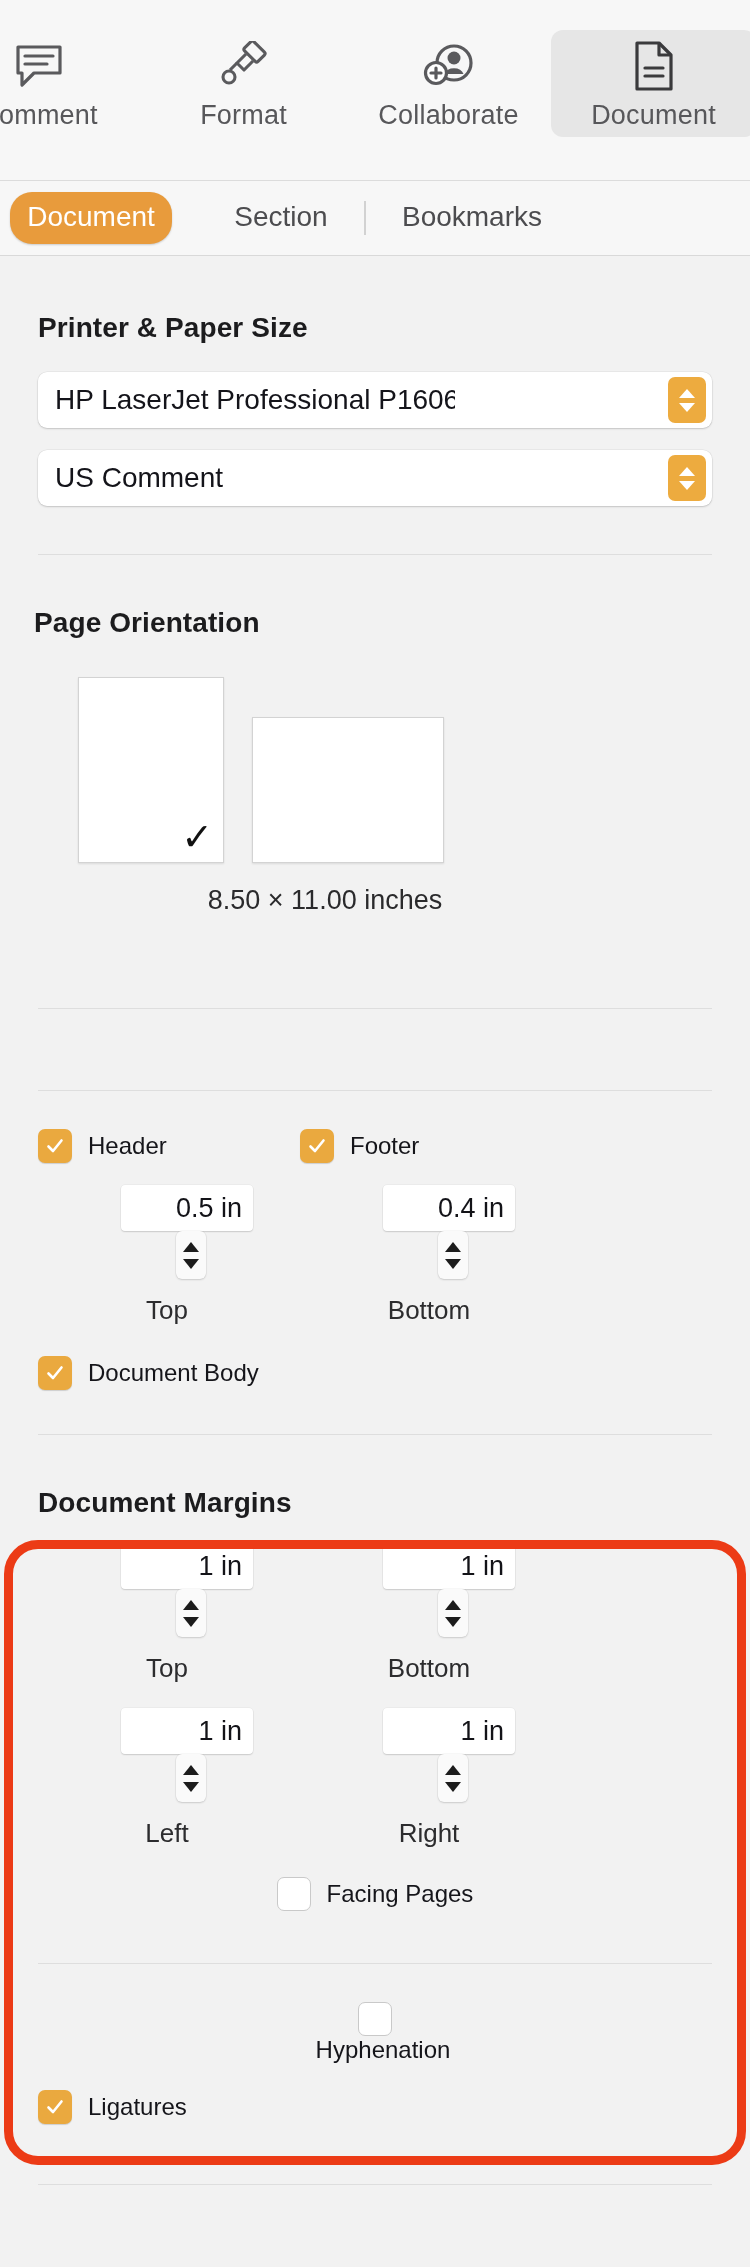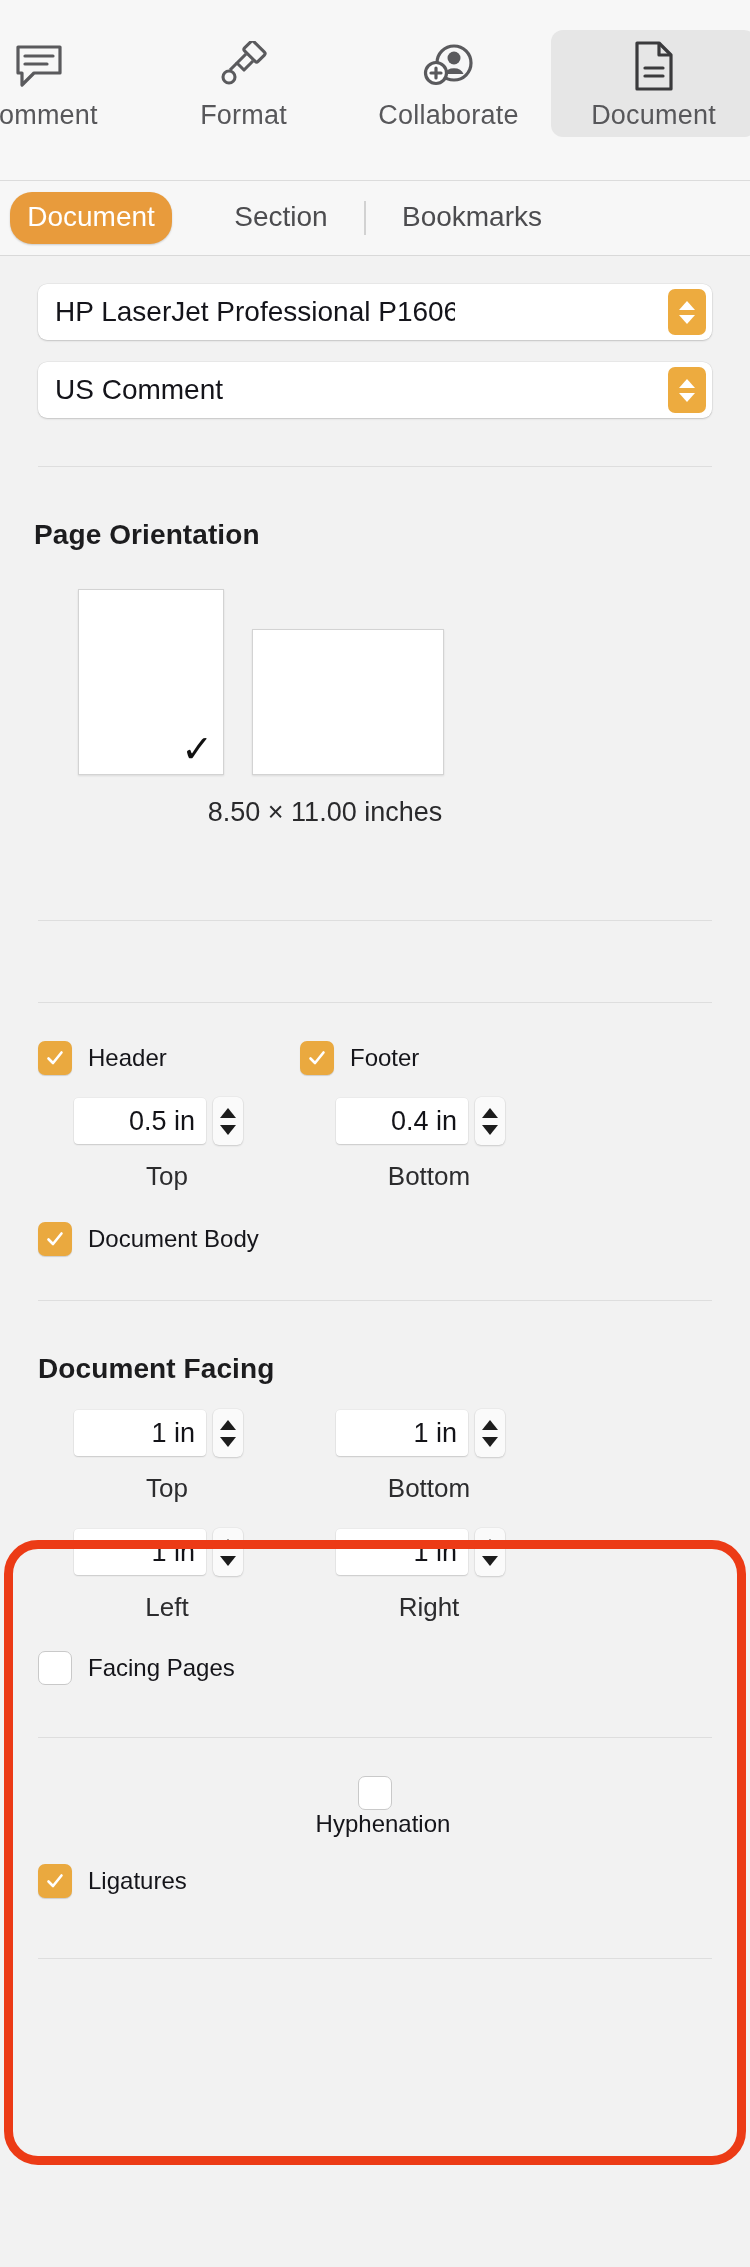--- a/index.html
+++ b/index.html
@@ -209,20 +209,21 @@
     font-size: 24px;
     color: #15151a;
     margin-left: 16px;
     white-space: nowrap;
   }
 
   
   .field-wrap {
     display: flex;
     align-items: center;
+    flex-direction: column;
   }
   .field {
     width: 132px;
     height: 46px;
     background: #ffffff;
     border-radius: 4px;
     box-shadow: 0 1px 1.5px rgba(0,0,0,0.14), 0 0 0 0.5px rgba(0,0,0,0.06);
     display: flex;
     align-items: center;
     justify-content: flex-end;
@@ -332,20 +333,21 @@
 <div class="segbar">
   <div class="seg on" style="margin-left:10px;width:162px;">Document</div>
   <div class="seg" style="margin-left:26px;width:166px;">Section</div>
   <div class="seg-sep"></div>
   <div class="seg" style="width:212px;">Bookmarks</div>
 </div>
 
 <div class="panel">
 
   <div style="padding:0 38px;">
+    <div class="sect-title" style="padding-top:56px;">Printer &amp; Paper Size</div>
 
     <div class="popup" style="margin-top:28px;">
       <div class="popup-text" style="max-width:400px;">HP LaserJet Professional P1606dn 2</div>
       <div class="popup-arrows">
         <div class="chev-up"></div>
           <div class="chev-dn"></div>
       </div>
     </div>
 
     <div class="popup" style="margin-top:22px;">
@@ -423,21 +425,21 @@
             <path d="M3.5 10.5 L8 15 L16.5 4.5" fill="none" stroke="#fff" stroke-width="2.6" stroke-linecap="round" stroke-linejoin="round"></path>
           </svg>
       </div>
       <div class="cblabel">Document Body</div>
     </div>
   </div>
 
   <div class="divider" style="margin-top:44px;"></div>
 
   <div style="padding:0 38px;">
-    <div class="sect-title" style="padding-top:52px;">Document Facing</div>
+    <div class="sect-title" style="padding-top:52px;">Document Margins</div>
 
     <div style="display:flex; margin-top:24px;">
       <div style="width:262px;">
         <div class="field-wrap" style="padding-left:36px;">
           <div class="field">1 in</div>
           <div class="stepper">
             <div class="st-up"></div>
               <div class="st-dn"></div>
           </div>
         </div>
@@ -471,21 +473,21 @@
           <div class="field">1 in</div>
           <div class="stepper">
             <div class="st-up"></div>
               <div class="st-dn"></div>
           </div>
         </div>
         <div class="sublabel" style="width:186px; padding-left:36px; margin-top:16px;">Right</div>
       </div>
     </div>
 
-    <div class="cbrow" style="margin-top:28px;">
+    <div class="cbrow" style="margin-top:28px;justify-content:center;">
       <div class="cbox off"></div>
       <div class="cblabel">Facing Pages</div>
     </div>
   </div>
 
   <div class="divider" style="margin-top:52px;"></div>
 
   <div style="padding:0 38px;">
     <div class="cbrow" style="margin-top:38px;flex-direction:column;">
       <div class="cbox off"></div>

